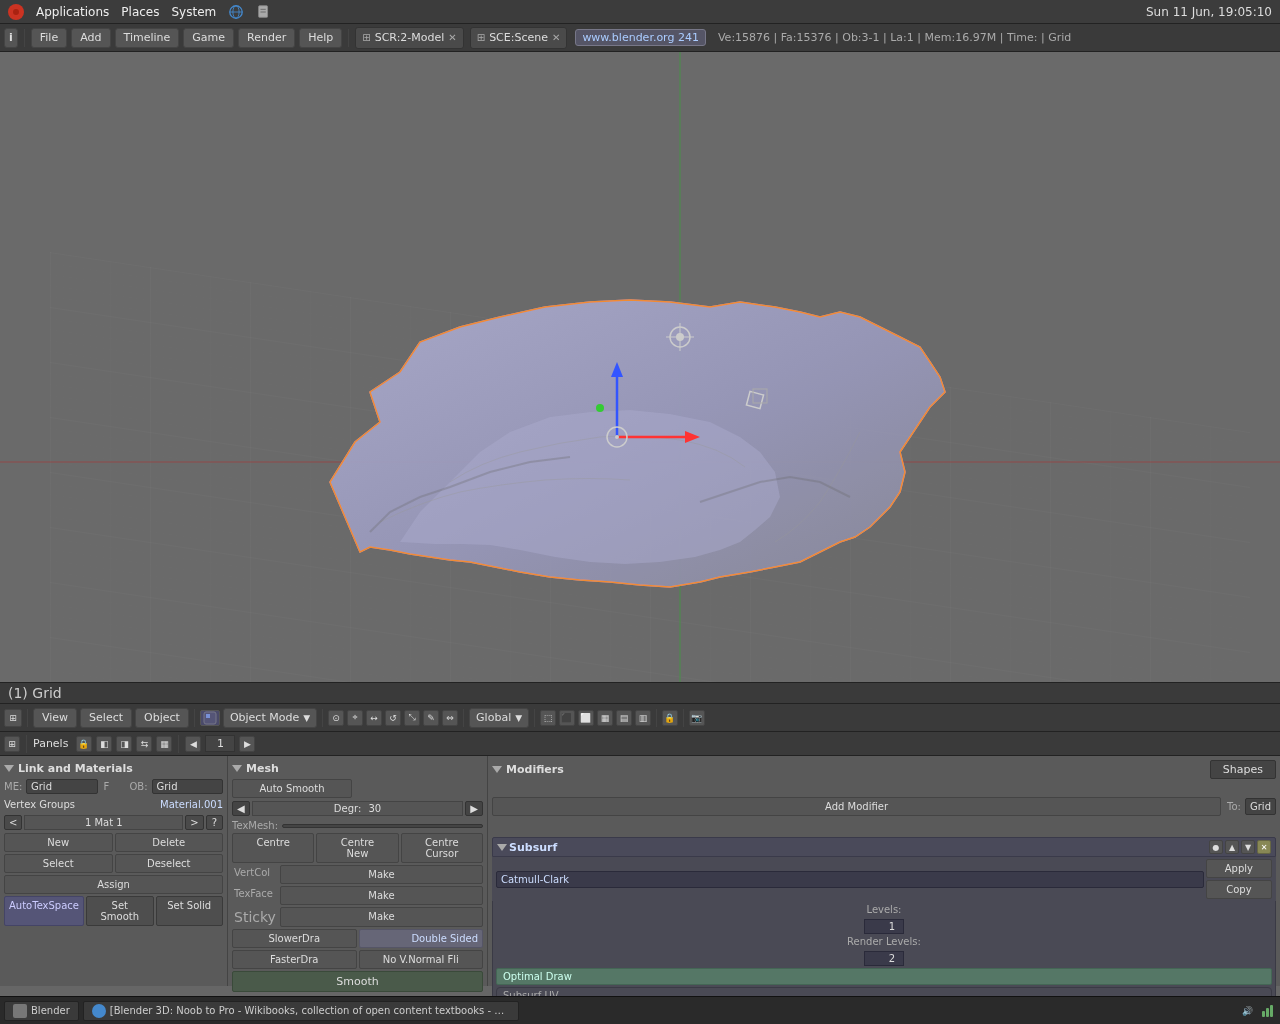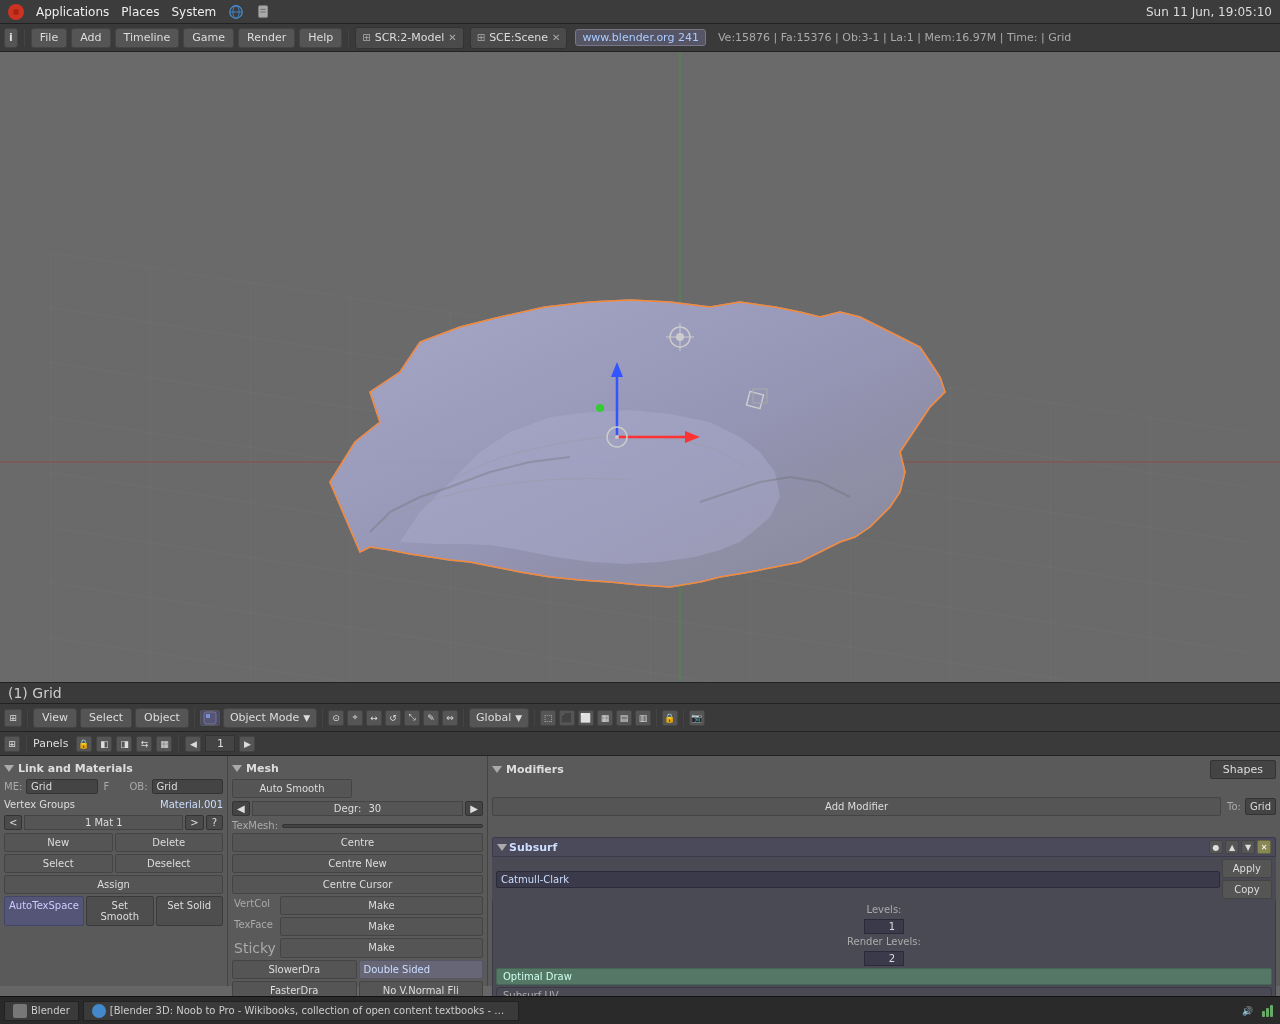--- a/index.html
+++ b/index.html
@@ -366,42 +366,42 @@
       flex: 1;
       background: #444;
       border: 1px solid #333;
       border-radius: 2px;
       padding: 1px 4px;
       color: #ddd;
       font-size: 10px;
     }
     .mesh-action-col {
       display: flex;
-      flex-direction: column;
+      flex-direction: row;
       gap: 2px;
       margin-top: 2px;
     }
     .mesh-action-btn {
       background: #555;
       border: 1px solid #444;
       border-radius: 2px;
       padding: 3px 12px;
       color: #ddd;
       font-size: 10px;
       text-align: center;
       cursor: pointer;
     }
     .mesh-grid-btn-orange {
       background: #667;
       border: 1px solid #556;
       border-radius: 2px;
       padding: 3px 4px;
       color: #ccddff;
       font-size: 10px;
-      text-align: left;
+      text-align: right;
       cursor: pointer;
     }
     .add-modifier-row {
       display: flex;
       align-items: center;
       gap: 2px;
       margin-bottom: 3px;
     }
     .add-mod-btn {
       flex: 1;
@@ -530,21 +530,21 @@
       border-radius: 4px;
       padding: 2px 6px;
       color: #aaa;
       font-size: 10px;
       margin-bottom: 2px;
     }
     .apply-btn {
       background: #555;
       border: 1px solid #444;
       border-radius: 2px;
-      padding: 3px 10px;
+      padding: 3px 18px;
       color: #ddd;
       font-size: 10px;
       text-align: center;
       cursor: pointer;
     }
 
     .icon-small {
       width: 16px;
       height: 16px;
       background: #555;

